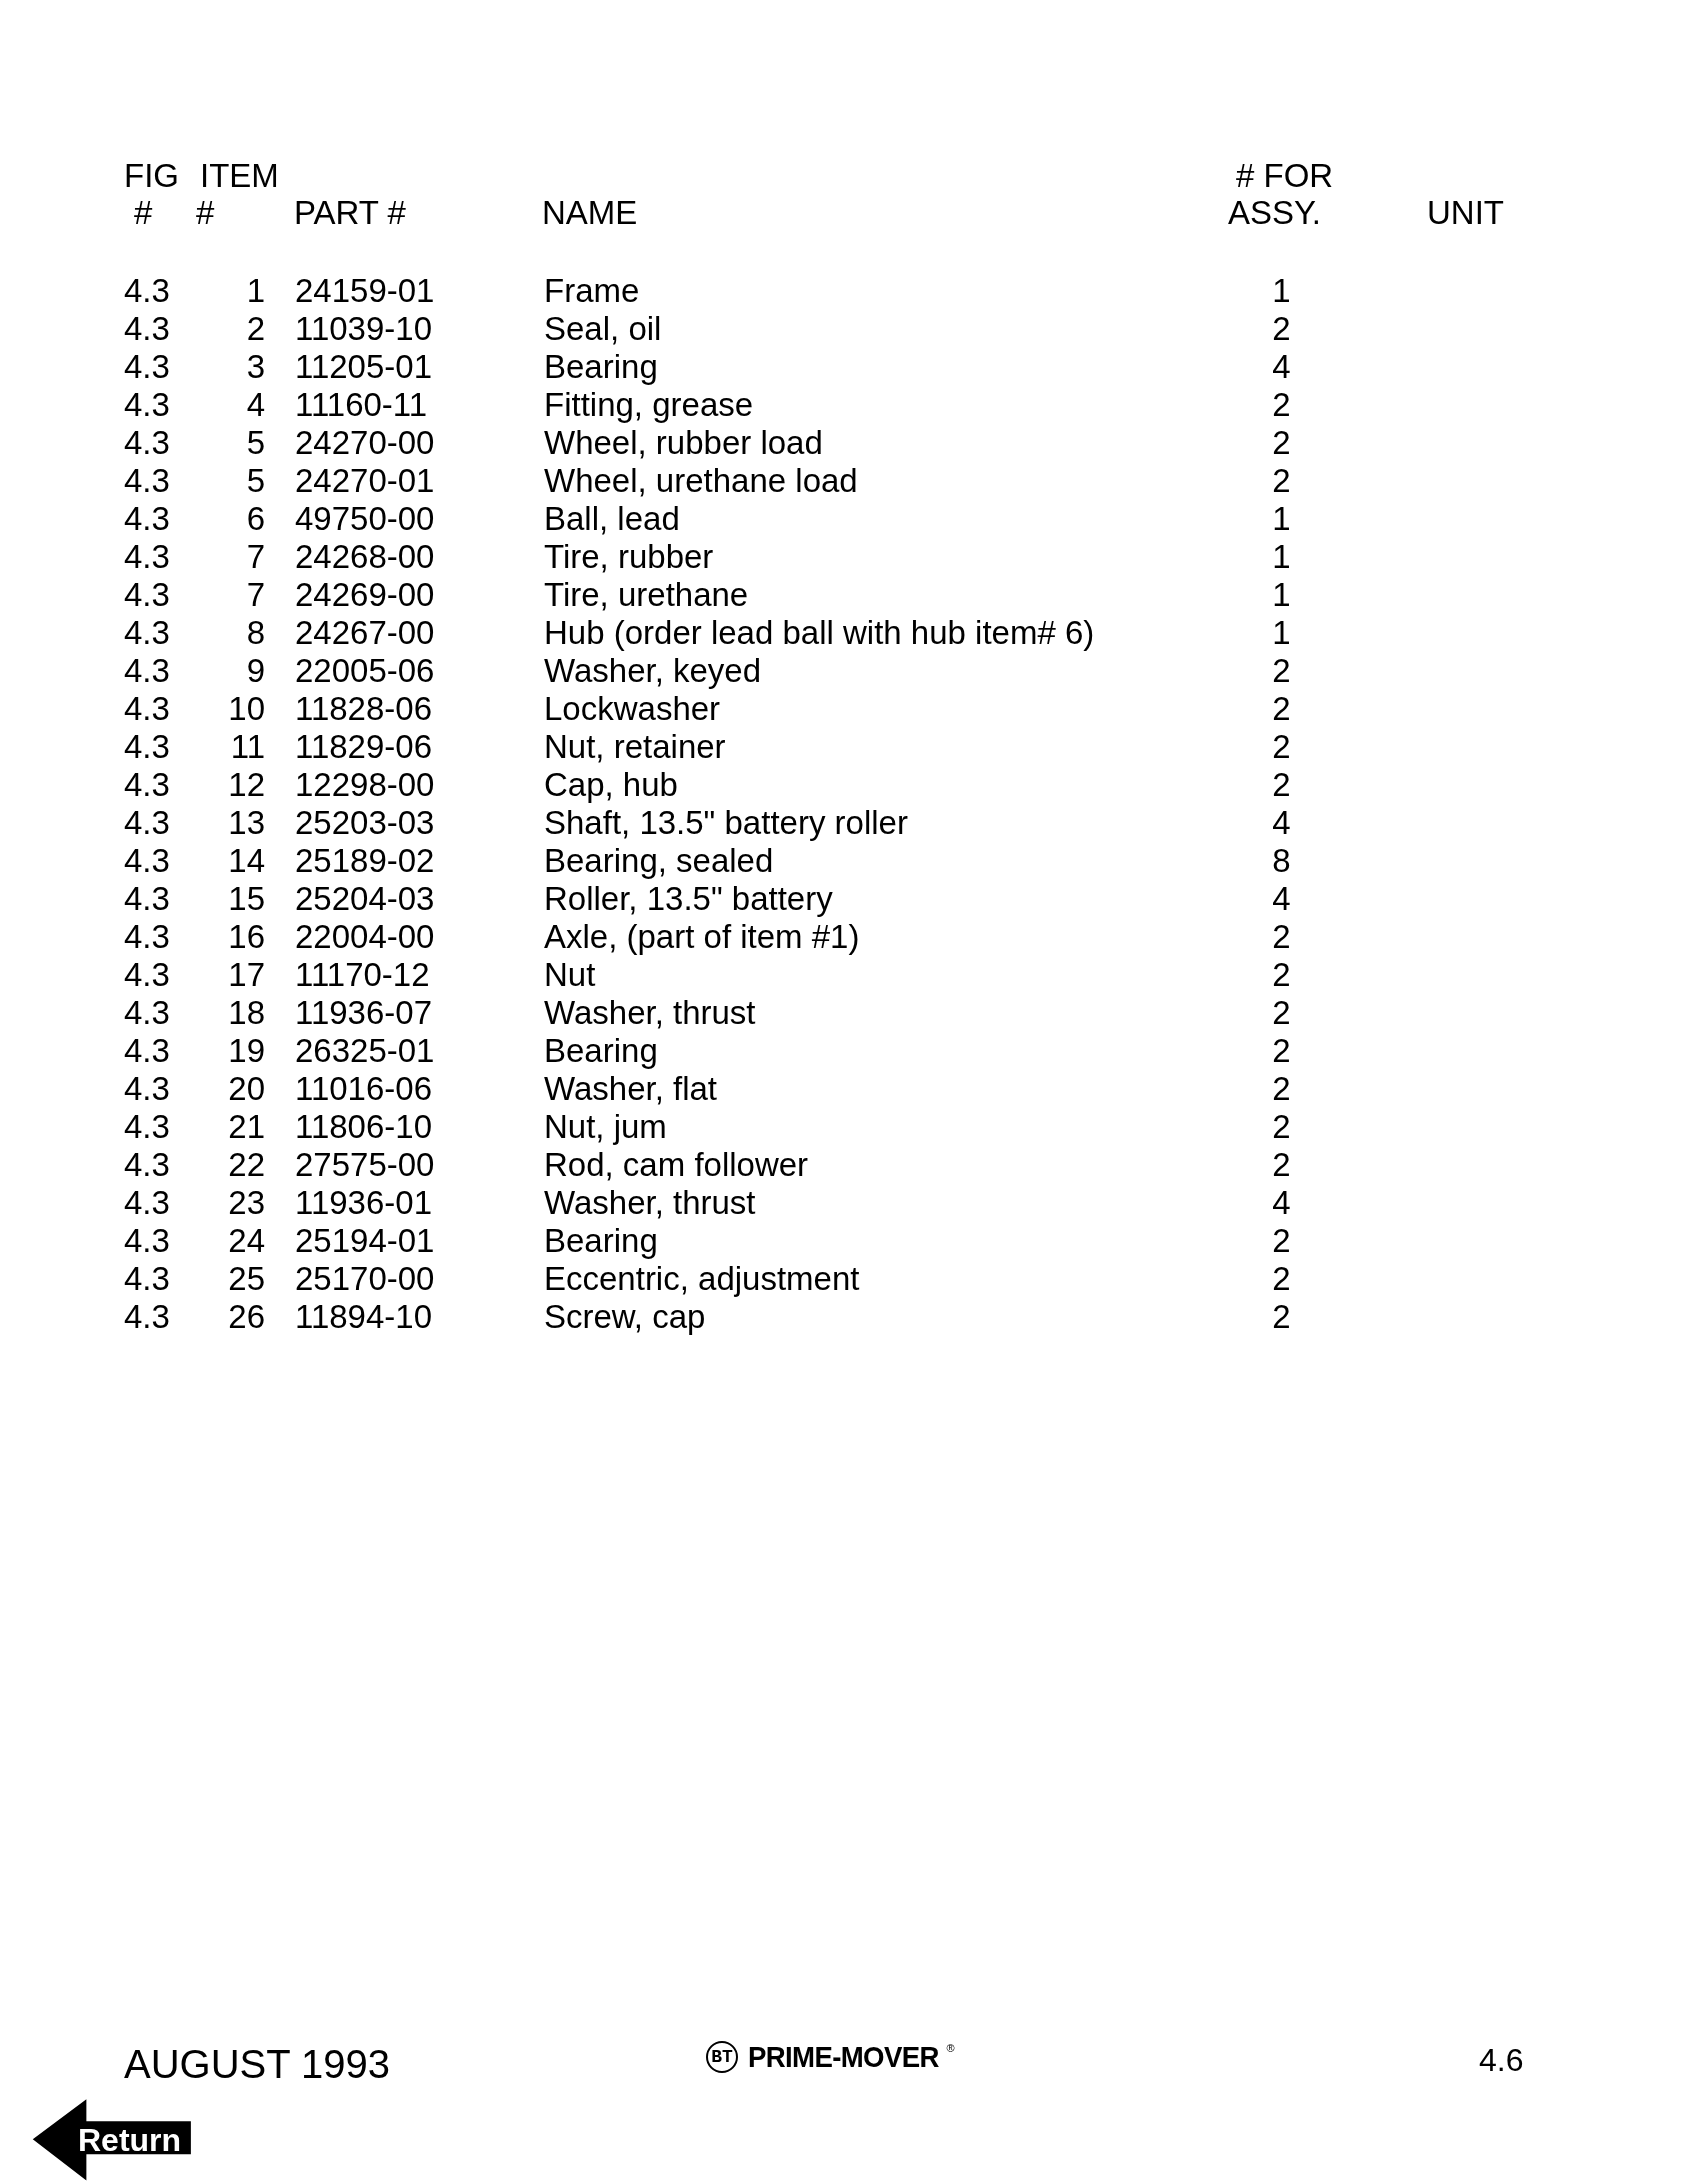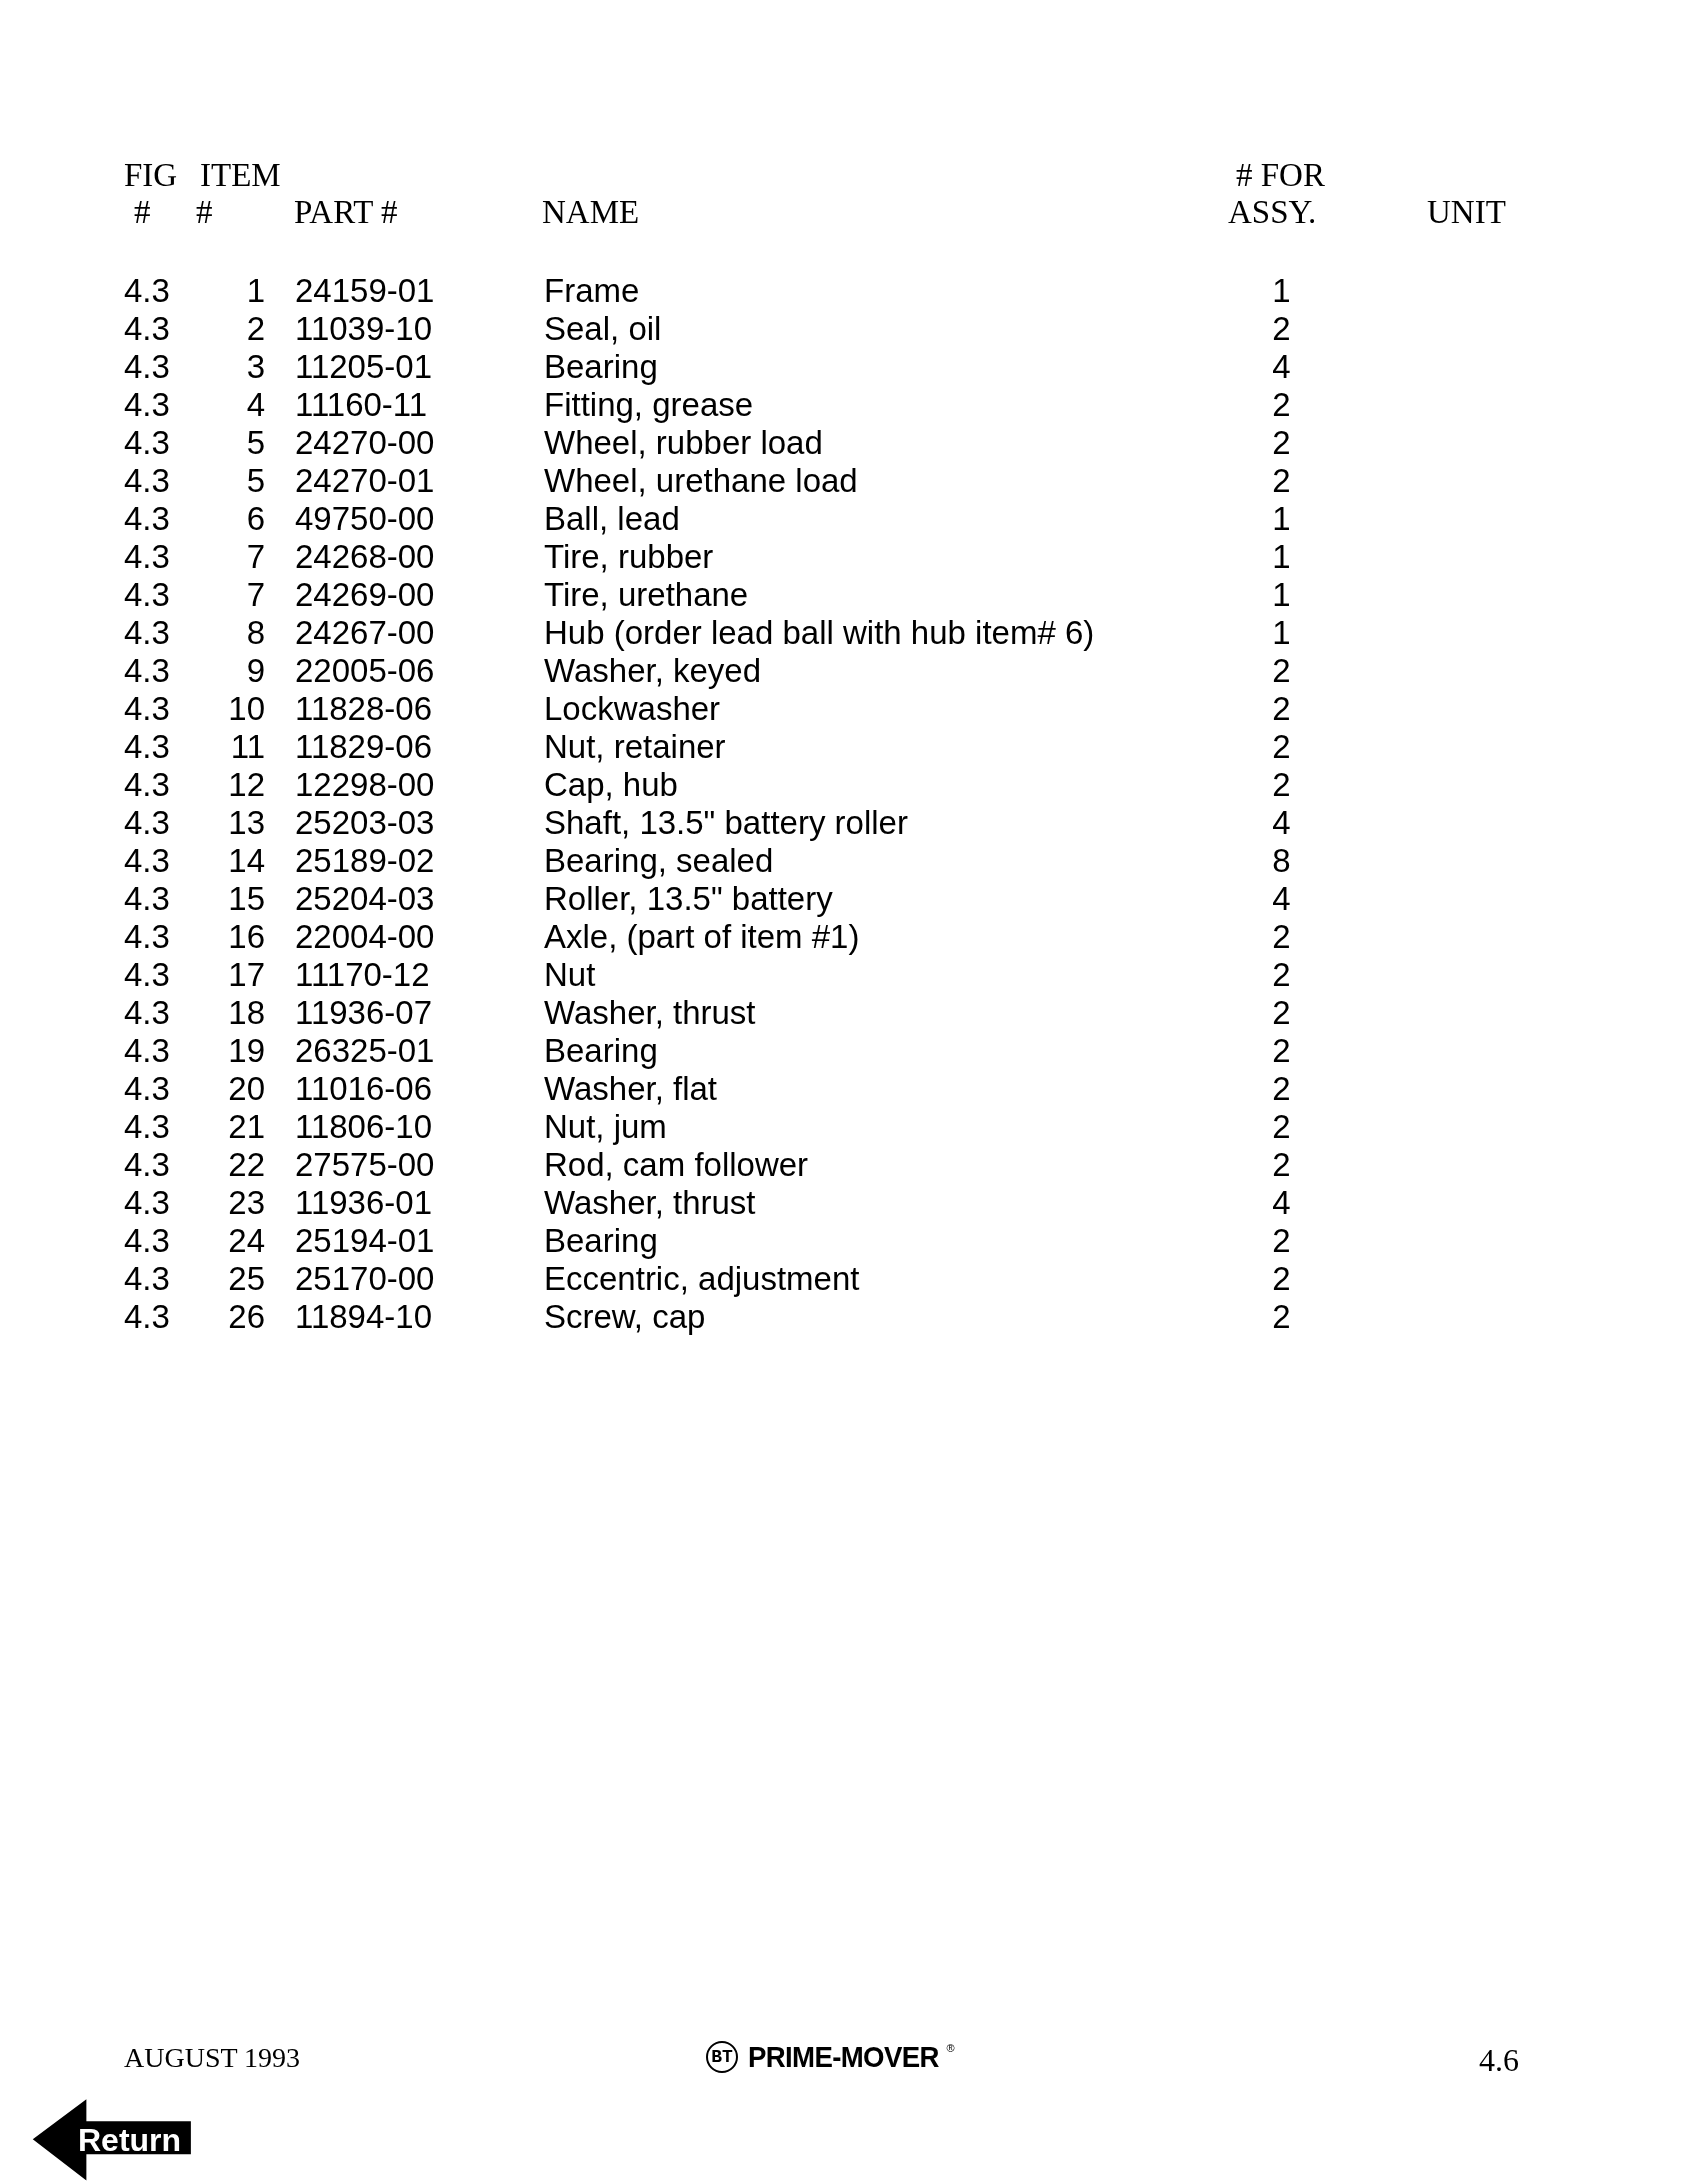--- a/index.html
+++ b/index.html
@@ -1,32 +1,32 @@
 <!DOCTYPE html>
 <html style="font-size:11px"><head>
   <meta charset="utf-8">
   <style>
     html, body { margin: 0; padding: 0; background: #ffffff; }
     body {
       width: 1687px; height: 2183px; position: relative; overflow: hidden;
       font-family: "Liberation Sans", sans-serif; color: #000000;
     }
-    .txt { position: absolute; font-size: 33px; line-height: 1; white-space: nowrap; font-family: Liberation Serif, serif; }
+    .txt { position: absolute; font-size: 33px; line-height: 1; white-space: nowrap; }
     .hdr1 { top: 159px; }
     .hdr2 { top: 196px; }
     #rows { position: absolute; left: 0; top: 274px; width: 1687px; }
     .row { position: relative; height: 38px; }
     .row .c { position: absolute; top: 0; font-size: 33px; line-height: 1; white-space: nowrap; }
     .c-fig { left: 124px; }
     .c-item { left: 207px; width: 58px; text-align: right; }
     .c-part { left: 295px; }
     .c-name { left: 544px; }
     .c-qty { left: 1247px; width: 69px; text-align: center; }
     .c-unit { left: 1427px; }
-    .footer-date { left: 124px; top: 2044px; font-size: 28px; }
+    .footer-date { left: 124px; top: 2044px; font-size: 40px; }
     .footer-page { left: 1479px; top: 2044px; font-size: 32px; text-align: right; }
     .logo { position: absolute; left: 706px; top: 2036px; height: 41px; display: flex; align-items: center; }
     .logo-badge {
       width: 32px; height: 32px; border: 2.8px solid #000; border-radius: 50%;
       display: flex; align-items: center; justify-content: center;
       font-family: Liberation Mono, monospace; font-weight: bold; font-size: 18px;
       box-sizing: border-box;
     }
     .logo-text {
       margin-left: 9.6px; font-family: "Liberation Sans", sans-serif; font-weight: bold;

